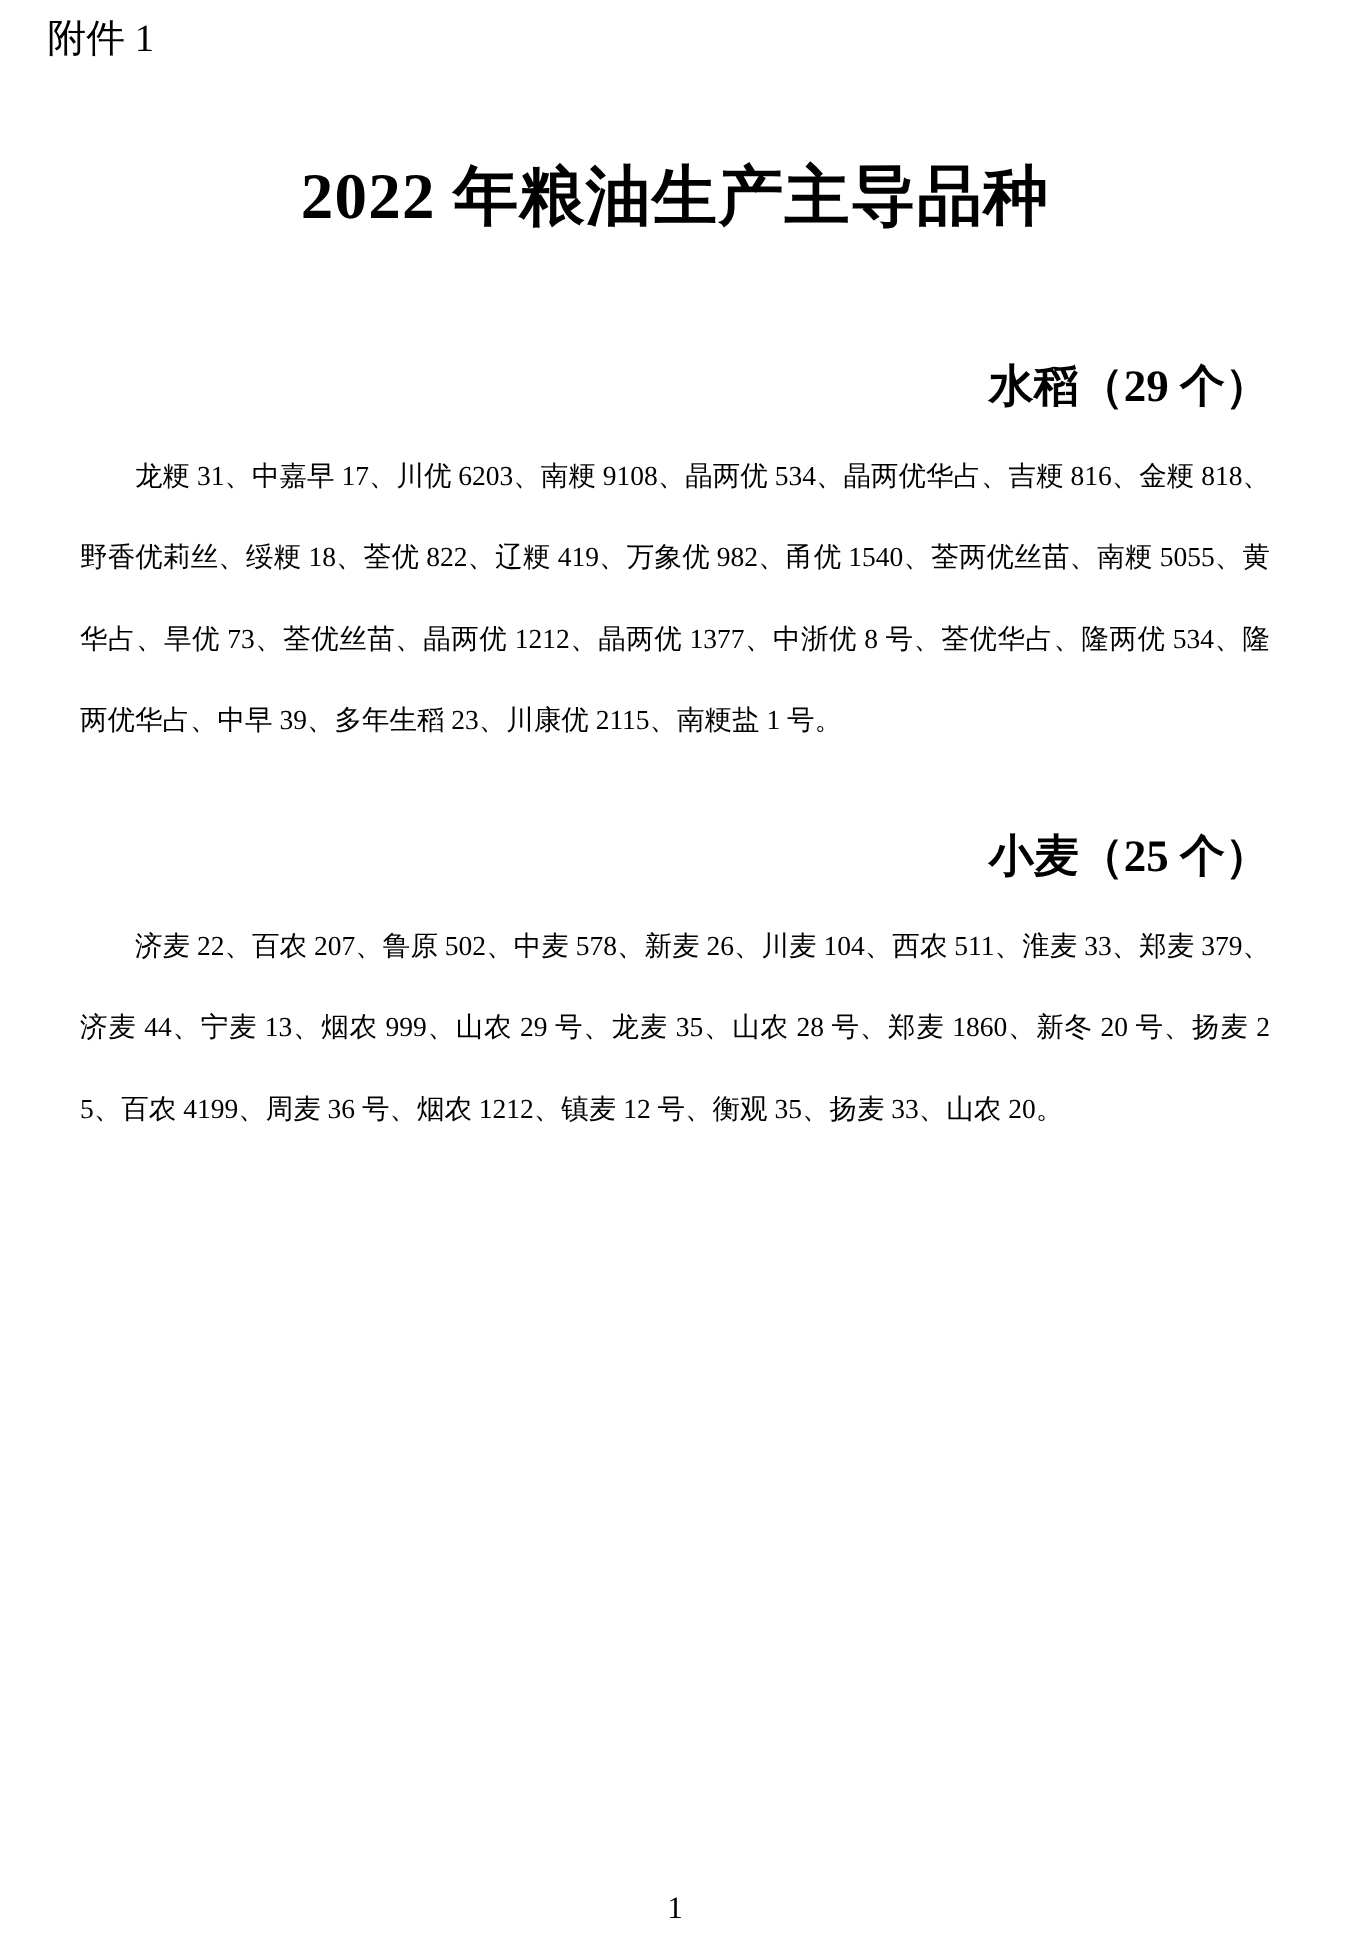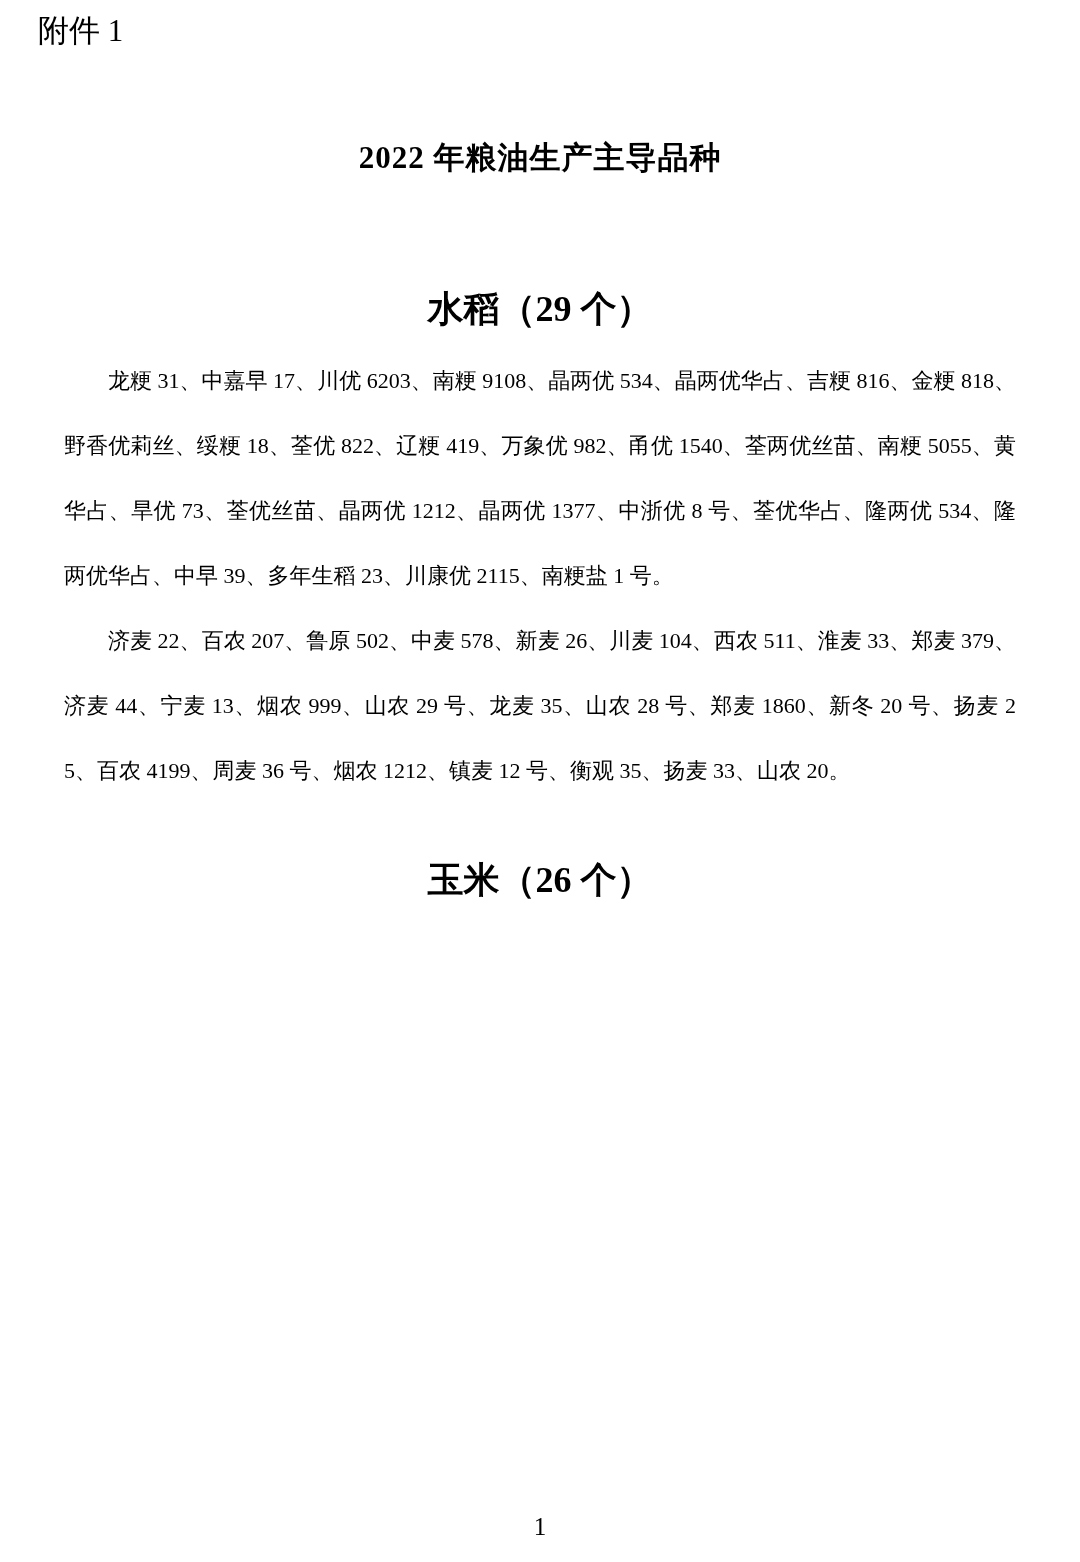--- a/index.html
+++ b/index.html
@@ -19,31 +19,31 @@
     padding: 12px 64px 0 64px;
     overflow: hidden;
   }
   .attachment-label {
     font-size: 31px;
     line-height: 38px;
     margin-left: -26px;
     font-weight: normal;
   }
   .doc-title {
-    font-size: 31px;
+    font-size: 52px;
     font-weight: bold;
     text-align: center;
     line-height: 48px;
     margin: 84px 0 0 0;
     letter-spacing: 1px;
   }
   .doc-section .section-heading {
     font-size: 36px;
     font-weight: bold;
-    text-align: center;
+    text-align: right;
     line-height: 50px;
     margin: 52px 0 14px 0;
   }
   .doc-section:first-child .section-heading {
     margin-top: 102px;
   }
   .section-body {
     font-size: 22px;
     line-height: 65px;
     text-align: justify;
@@ -70,23 +70,23 @@
 
   <h1 class="doc-title">2022 年粮油生产主导品种</h1>
 
   <div id="sections">
   <section class="doc-section">
     <h2 class="section-heading">水稻（29 个）</h2>
     <p class="section-body">龙粳 31、中嘉早 17、川优 6203、南粳 9108、晶两优 534、晶两优华占、吉粳 816、金粳 818、野香优莉丝、绥粳 18、荃优 822、辽粳 419、万象优 982、甬优 1540、荃两优丝苗、南粳 5055、黄华占、旱优 73、荃优丝苗、晶两优 1212、晶两优 1377、中浙优 8 号、荃优华占、隆两优 534、隆两优华占、中早 39、多年生稻 23、川康优 2115、南粳盐 1 号。</p>
   </section>
 
   <section class="doc-section">
+    <h2 class="section-heading">小麦（25 个）</h2>
     <p class="section-body">济麦 22、百农 207、鲁原 502、中麦 578、新麦 26、川麦 104、西农 511、淮麦 33、郑麦 379、济麦 44、宁麦 13、烟农 999、山农 29 号、龙麦 35、山农 28 号、郑麦 1860、新冬 20 号、扬麦 25、百农 4199、周麦 36 号、烟农 1212、镇麦 12 号、衡观 35、扬麦 33、山农 20。</p>
   </section>
 
   <section class="doc-section">
-    <h2 class="section-heading">玉米（26 个）</h2>
   </section>
 </div>
 
   <div class="page-number">1</div>
 
 </div>
 
 </body></html>

